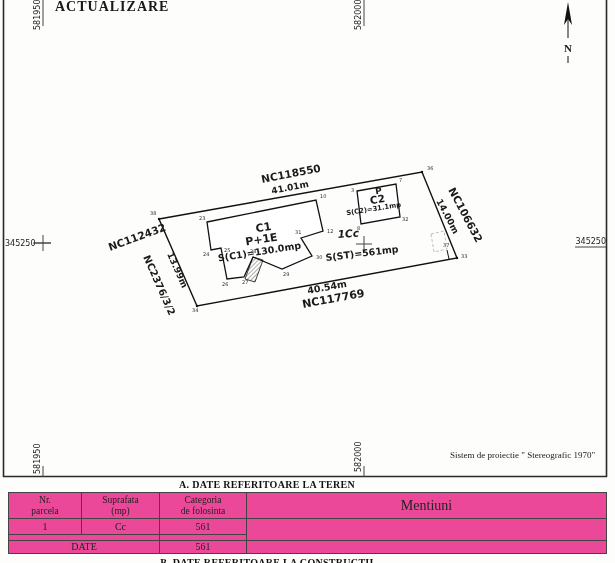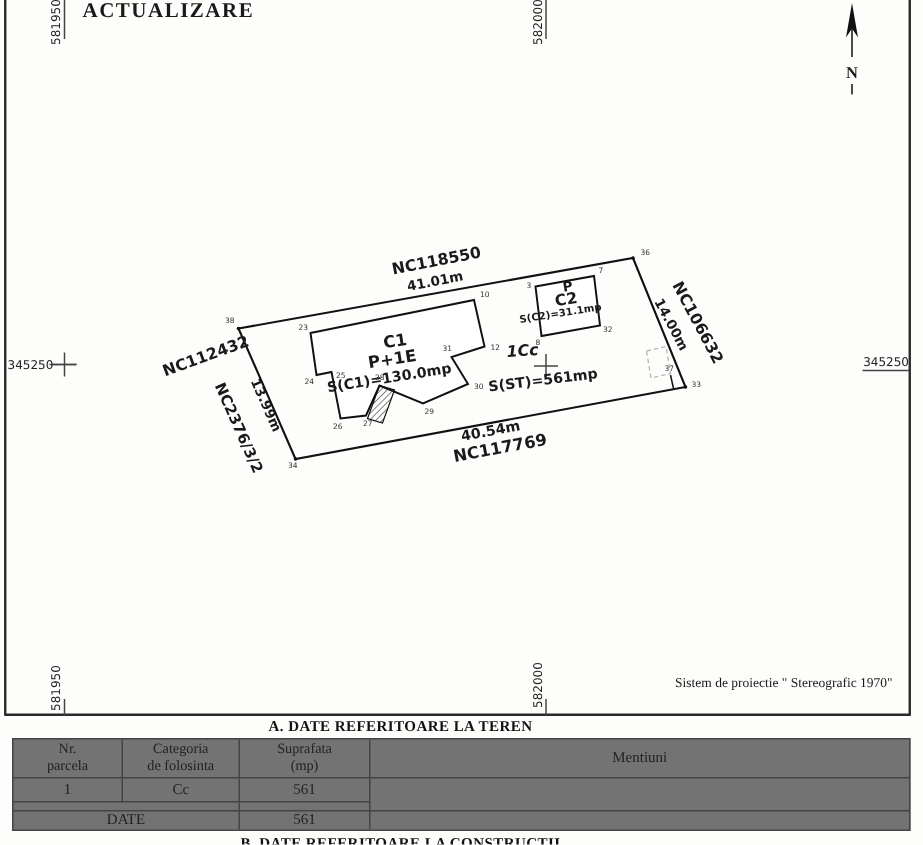--- a/index.html
+++ b/index.html
@@ -17,27 +17,27 @@
   #points-layer text { font-family:"DejaVu Sans",sans-serif; font-size:5px; fill:#333; }
 
   .section-title { position:absolute; left:0; width:534px; text-align:center;
     font-family:"Liberation Serif",serif; font-weight:bold; font-size:10px;
     color:#111; letter-spacing:0.3px; }
 
   .ttable { position:absolute; left:8px; top:492px; width:599px;
     border:1.3px solid #444; display:grid;
     grid-template-columns:73px 78px 87px 1fr;
     grid-template-rows:26px 16px 6px 12px;
-    font-family:"Liberation Serif",serif; color:#222; background:#737373; }
+    font-family:"Liberation Serif",serif; color:#222; background:#ec4899; }
   .cell { border-right:1px solid #444; border-bottom:1px solid #444;
     display:flex; flex-direction:column; align-items:center; justify-content:center;
     text-align:center; font-size:9.5px; line-height:1.12; overflow:hidden; }
   .cell.row { flex-direction:row; font-size:10px; }
   .cell.left { justify-content:flex-start; padding-left:6px; }
-  .cell.small { font-size:10px; }
+  .cell.small { font-size:14px; }
   .cell.lastcol { border-right:none; }
   .cell.lastrow { border-bottom:none; }
   .cell.span2 { grid-column:span 2; }
 </style>
 </head>
 <body>
 
 <svg id="plan-svg" width="615" height="478" viewBox="0 0 615 478">
   <defs>
     <pattern id="hatch" width="3" height="3" patternTransform="rotate(45)" patternUnits="userSpaceOnUse">
@@ -148,26 +148,26 @@
 </svg>
 
 <div class="section-title" style="top:479px">A. DATE REFERITOARE LA TEREN</div>
 
 <div class="ttable">
   <div class="cell">
     <span>Nr.</span>
     <span>parcela</span>
   </div>
   <div class="cell">
+    <span>Suprafata</span>
+    <span>(mp)</span>
+  </div>
+  <div class="cell">
     <span>Categoria</span>
     <span>de folosinta</span>
-  </div>
-  <div class="cell">
-    <span>Suprafata</span>
-    <span>(mp)</span>
   </div>
   <div class="cell small lastcol">Mentiuni</div>
 
   <div class="cell row">1</div>
   <div class="cell row">Cc</div>
   <div class="cell row">561</div>
 
   <div class="cell row span2"></div>
   <div class="cell row"></div>
   <div class="cell row lastcol"></div>

